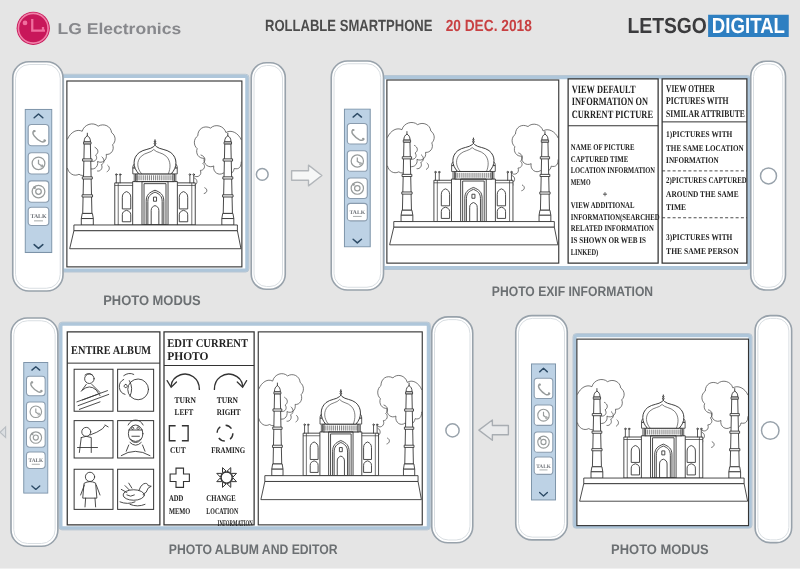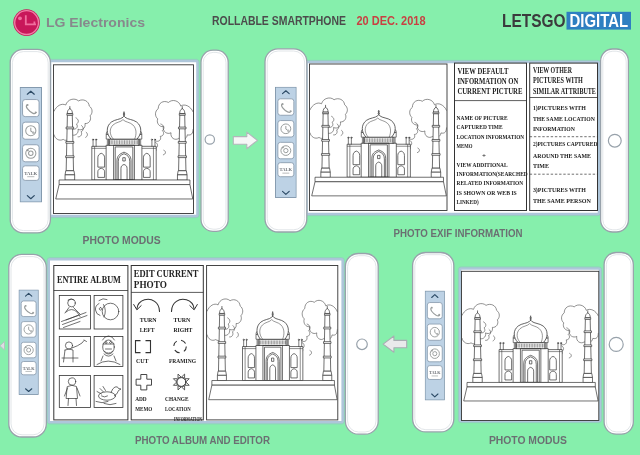--- a/index.html
+++ b/index.html
@@ -1,15 +1,15 @@
 <!DOCTYPE html>
 <html><head><meta charset="utf-8">
 <style>
 html,body{margin:0;padding:0;background:#ffffff;}
-#page{position:relative;width:640px;height:455px;overflow:hidden;background:#86efac;
+#page{position:relative;width:640px;height:455px;overflow:hidden;background:#e5e5e5;
 font-family:"Liberation Sans",sans-serif;}
 </style></head>
 <body>
 <div id="page">
 <svg width="640" height="455" viewBox="0 0 640 455">
 <defs>
 <symbol id="taj" viewBox="0 0 137 149" preserveAspectRatio="none">
 
 <g fill="none" stroke="#4a4a4a" stroke-width="0.6" stroke-linecap="round" stroke-linejoin="round">
 <path d="M0.5,44 C3,38.5 8,36 12,38 C13.5,32.5 20.5,30.5 24.5,34 C29,31.5 34.5,34 35,39 C38.5,41.5 38.5,46 35.8,48.5 C37.5,52.5 34.5,56.5 30.8,56 C31.8,60.5 27.5,63.5 24,61.5 C25,66 20.5,69 17,66.5 C18,71 13,74 9.5,71.5 C5.5,73.5 1.5,71 0.5,67"></path>

